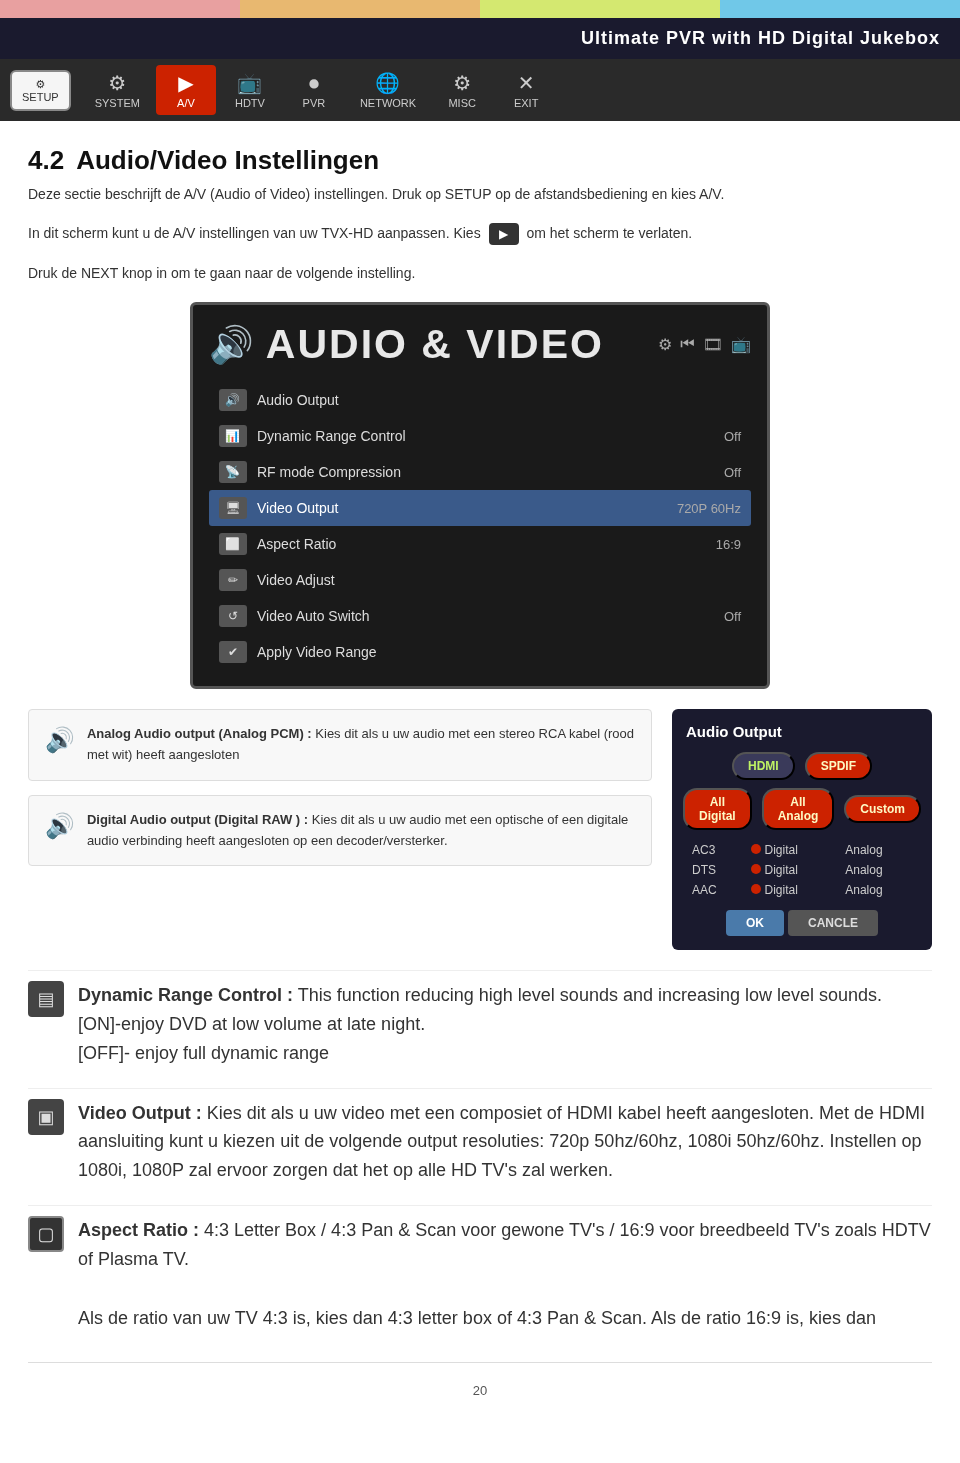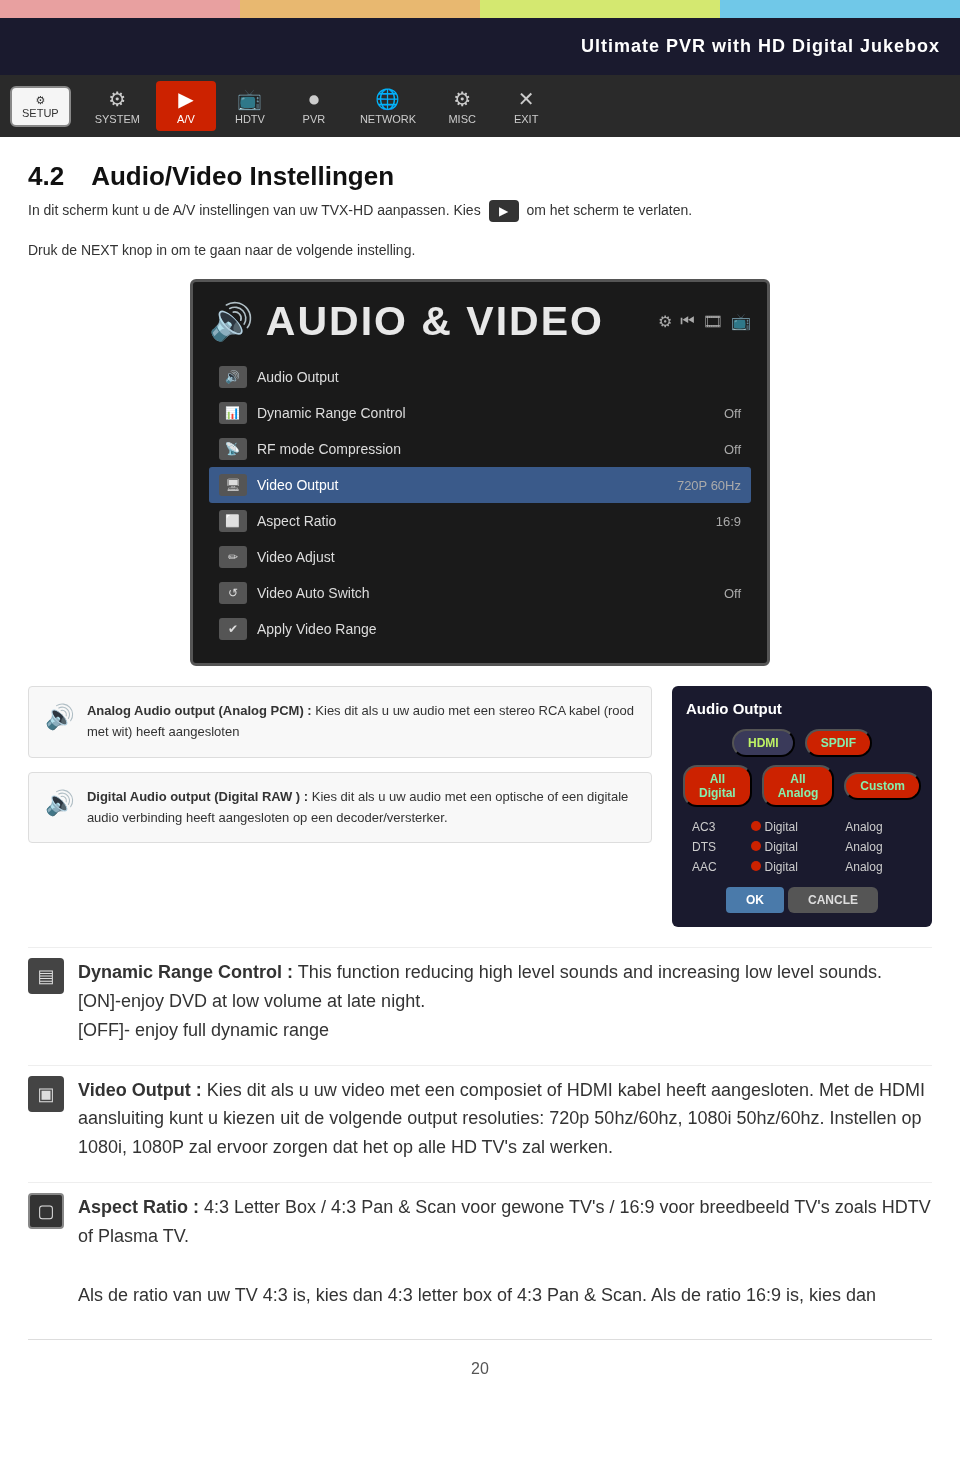--- a/index.html
+++ b/index.html
@@ -9,21 +9,21 @@
       color: #222;
       width: 960px;
       min-height: 1463px;
     }
 
     
     .header {
       background: #1a1a2e;
       color: #fff;
       text-align: right;
-      padding: 18px 20px;
+      padding: 10px 20px;
       font-size: 18px;
       font-weight: bold;
       letter-spacing: 1px;
     }
 
     
     .navbar {
       display: flex;
       align-items: center;
       background: #2a2a2a;
@@ -222,21 +222,21 @@
     .audio-btn {
       padding: 5px 14px;
       border-radius: 14px;
       font-size: 12px;
       font-weight: bold;
       cursor: pointer;
     }
 
     .audio-btn.selected {
       background: #cc2200;
-      color: #86efac;
+      color: #fef9c3;
     }
 
     .audio-btn.unselected {
       background: #3a3a5a;
       color: #bef264;
     }
 
     .radio-dot-red {
       width: 10px;
       height: 10px;
@@ -275,21 +275,20 @@
     }
 
     .btn-ok {
       background: #4a7aaa;
       color: #fff;
     }
 
     .btn-cancel {
       background: #555;
       color: #ddd;
-      border-radius: 6px;
     }
 
     
     .info-section {
       display: flex;
       gap: 14px;
       margin: 10px 0;
       padding: 10px 0;
       border-top: 1px solid #eee;
       align-items: flex-start;
@@ -315,21 +314,21 @@
       flex: 1;
     }
 
     .info-text strong {
       font-weight: bold;
     }
 
     
     .page-number {
       text-align: center;
-      font-size: 16px;
+      font-size: 13px;
       color: #555;
       padding: 20px 0 10px;
       border-top: 1px solid #ddd;
       margin-top: 20px;
     }
 
     
     .color-tabs {
       display: flex;
       gap: 0;
@@ -386,25 +385,26 @@
     <span>MISC</span>
   </div>
   <div class="nav-item">
     <span class="nav-icon">✕</span>
     <span>EXIT</span>
   </div>
 </div>
 
 <div class="main-content">
 
-  <div style="display:flex;align-items:baseline;gap:27px;margin-bottom:8px;">
+  <div style="display:flex;align-items:baseline;gap:12px;margin-bottom:8px;">
     <span style="font-size:26px;font-weight:bold;color:#111;">4.2</span>
     <span style="font-size:26px;font-weight:bold;color:#111;">Audio/Video Instellingen</span>
   </div>
 
+  <p class="intro-text">Deze sectie beschrijft  de A/V (Audio of Video) instellingen. Druk op SETUP op de afstandsbediening en kies A/V.</p>
 
   <p class="intro-text">
     <span>In dit scherm kunt u de A/V instellingen van uw TVX-HD aanpassen. Kies</span>
     <span style="display:inline-block;width:30px;height:22px;background:#333;border-radius:4px;vertical-align:middle;margin:0 4px;color:#fff;text-align:center;line-height:22px;font-size:12px;">▶</span>
     <span>om het scherm te verlaten.</span>
   </p>
 
   <p class="intro-text">Druk de NEXT knop in om te gaan naar de volgende instelling.</p>
 
   <div class="screen-container">

